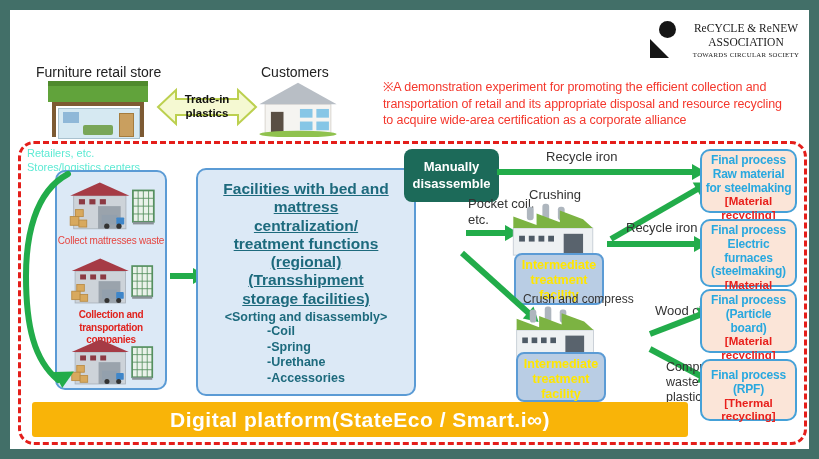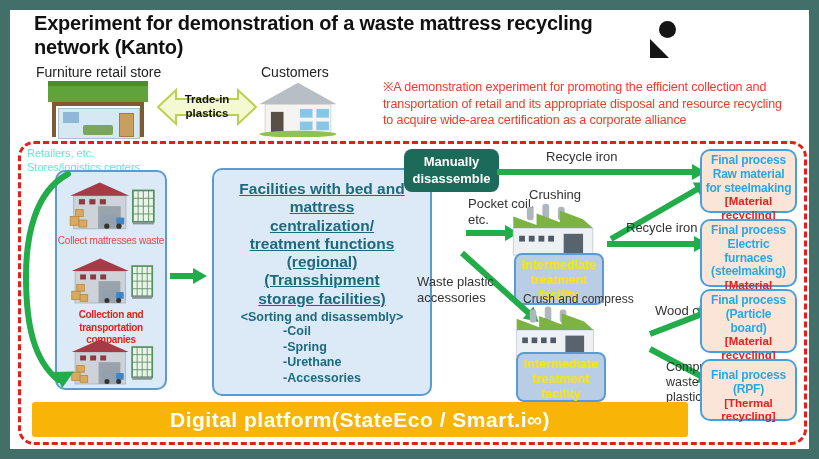--- a/index.html
+++ b/index.html
@@ -31,21 +31,21 @@
   .trade-arrow{left:156px;top:86px;width:102px;height:42px;}
   .trade-label{position:absolute;left:16px;top:7px;width:70px;text-align:center;font-size:11.5px;font-weight:bold;color:#111;line-height:1.2;}
   .note{left:383px;top:79px;width:430px;font-size:12.5px;color:#f4372c;line-height:1.32;letter-spacing:-0.1px;}
   
   .dashed{left:18px;top:141px;width:789px;height:304px;box-sizing:border-box;border:3px dashed #e41e1a;border-radius:16px;}
   .retailers{left:27px;top:147px;font-size:11px;color:#5eead4;line-height:1.25;}
   .bluebox{box-sizing:border-box;background:#dce9f6;border:2px solid #5b9bd5;border-radius:10px;}
   .left-box{left:55px;top:170px;width:112px;height:220px;}
   .redlab{width:100%;text-align:center;color:#e64540;font-size:10px;white-space:nowrap;letter-spacing:-0.2px;}
   .redlab-b{width:100%;text-align:center;color:#e0231e;font-size:10px;font-weight:bold;line-height:1.25;letter-spacing:-0.3px;}
-  .mid-box{left:196px;top:168px;width:220px;height:228px;text-align:center;color:#1d6a7d;margin-left:16px;}
+  .mid-box{left:196px;top:168px;width:220px;height:228px;text-align:center;color:#1d6a7d;}
   .mid-head{margin-top:10px;font-size:15.5px;font-weight:bold;line-height:1.18;text-decoration:underline;}
   .mid-sub{font-size:12.5px;font-weight:bold;margin-top:2px;}
   .mid-items{display:inline-block;text-align:left;font-size:12.5px;font-weight:bold;line-height:1.25;}
   .badge{box-sizing:border-box;background:#1c6a59;border-radius:8px;color:#fff;font-weight:bold;font-size:13px;display:flex;align-items:center;justify-content:center;text-align:center;line-height:1.25;}
   .arr{position:absolute;height:6px;background:#22ac4a;transform-origin:0 50%;}
   .arr::after{content:"";position:absolute;right:-13px;top:50%;transform:translateY(-50%);border-left:14px solid #22ac4a;border-top:8px solid transparent;border-bottom:8px solid transparent;}
   .flab{font-size:13px;color:#333;line-height:1.2;}
   .inter{box-sizing:border-box;background:#b9cde4;border:2px solid #5b9bd5;border-radius:8px;color:#ffe600;font-weight:bold;font-size:12.5px;text-align:center;line-height:1.2;padding-top:3px;}
   .final{box-sizing:border-box;left:700px;width:97px;background:#fbe5d8;border:2px solid #45a1d8;border-radius:10px;text-align:center;padding-top:3px;}
   .final-title{color:#29a8df;font-weight:bold;font-size:12px;line-height:1.15;letter-spacing:-0.2px;}
@@ -86,26 +86,29 @@
       <rect x="32" y="40" width="6" height="6" fill="#4e5a66"></rect>
       <rect x="42" y="40" width="6" height="6" fill="#4e5a66"></rect>
       <rect x="58" y="38" width="20" height="22" fill="#59636d"></rect>
     </g>
   </defs>
 </svg>
 
 <div class="frame">
   <div class="canvas"></div>
 
-  <div class="abs title pre">Experiment for demonstration of a waste mattress recycling
-network (Kanto)</div>
 
   <div class="abs logo-mark">
     <div class="lm-circle"></div>
     <div class="lm-tri"></div>
+  </div>
+  <div class="abs logo-text">
+    <div class="logo-l1">ReCYCLE &amp; ReNEW</div>
+    <div class="logo-l1">ASSOCIATION</div>
+    <div class="logo-l3">TOWARDS CIRCULAR SOCIETY</div>
   </div>
 
   <div class="abs small-label" style="left:36px;top:64px;">Furniture retail store</div>
   <div class="abs store-icon">
     <div class="awning">
       <div class="awning-strip"></div>
       <div class="store-sign">Interior</div>
     </div>
     <div class="store-bar"></div>
     <div class="store-post" style="left:6px;"></div>
@@ -171,42 +174,40 @@
 storage facilities)</div>
     <div class="mid-sub">&lt;Sorting and disassembly&gt;</div>
     <div class="mid-items">
       <div>-Coil</div>
       <div>-Spring</div>
       <div>-Urethane</div>
       <div>-Accessories</div>
     </div>
   </div>
 
-  <div class="abs badge pre" style="left:404px;top:149px;width:95px;height:43px;">Manually
+  <div class="abs badge pre" style="left:404px;top:149px;width:95px;height:53px;">Manually
 disassemble</div>
 
   <div class="arr" style="left:497px;top:169px;width:196px;"></div>
   <div class="abs flab" style="left:546px;top:149px;">Recycle iron</div>
   <div class="abs flab pre" style="left:468px;top:196px;">Pocket coil,
 etc.</div>
   <div class="arr" style="left:466px;top:230px;width:40px;"></div>
   <div class="abs flab" style="left:529px;top:187px;">Crushing</div>
   <svg class="abs" style="left:506px;top:197px;" width="96" height="62" viewBox="0 0 96 64">
       <use href="#factory"></use>
     </svg>
   <div class="abs inter pre" style="left:514px;top:253px;width:90px;height:52px;">Intermediate
 treatment
 facility</div>
   <div class="arr" style="left:611px;top:236px;width:100px;transform:rotate(-30deg);"></div>
   <div class="arr" style="left:607px;top:241px;width:88px;"></div>
   <div class="abs flab" style="left:626px;top:220px;">Recycle iron</div>
 
   <div class="arr" style="left:462px;top:250px;width:90px;transform:rotate(42deg);"></div>
-  <div class="abs flab pre" style="left:417px;top:274px;">Waste plastic
-accessories</div>
   <div class="abs flab" style="left:523px;top:292px;font-weight:normal;font-size:12px;">Crush and compress</div>
   <svg class="abs" style="left:508px;top:300px;" width="96" height="60" viewBox="0 0 96 64">
       <use href="#factory"></use>
     </svg>
   <div class="abs inter pre" style="left:516px;top:352px;width:90px;height:50px;">Intermediate
 treatment
 facility</div>
   <div class="abs flab" style="left:655px;top:303px;">Wood chips</div>
   <div class="arr" style="left:650px;top:331px;width:54px;transform:rotate(-21deg);"></div>
   <div class="arr" style="left:650px;top:346px;width:58px;transform:rotate(28deg);"></div>

